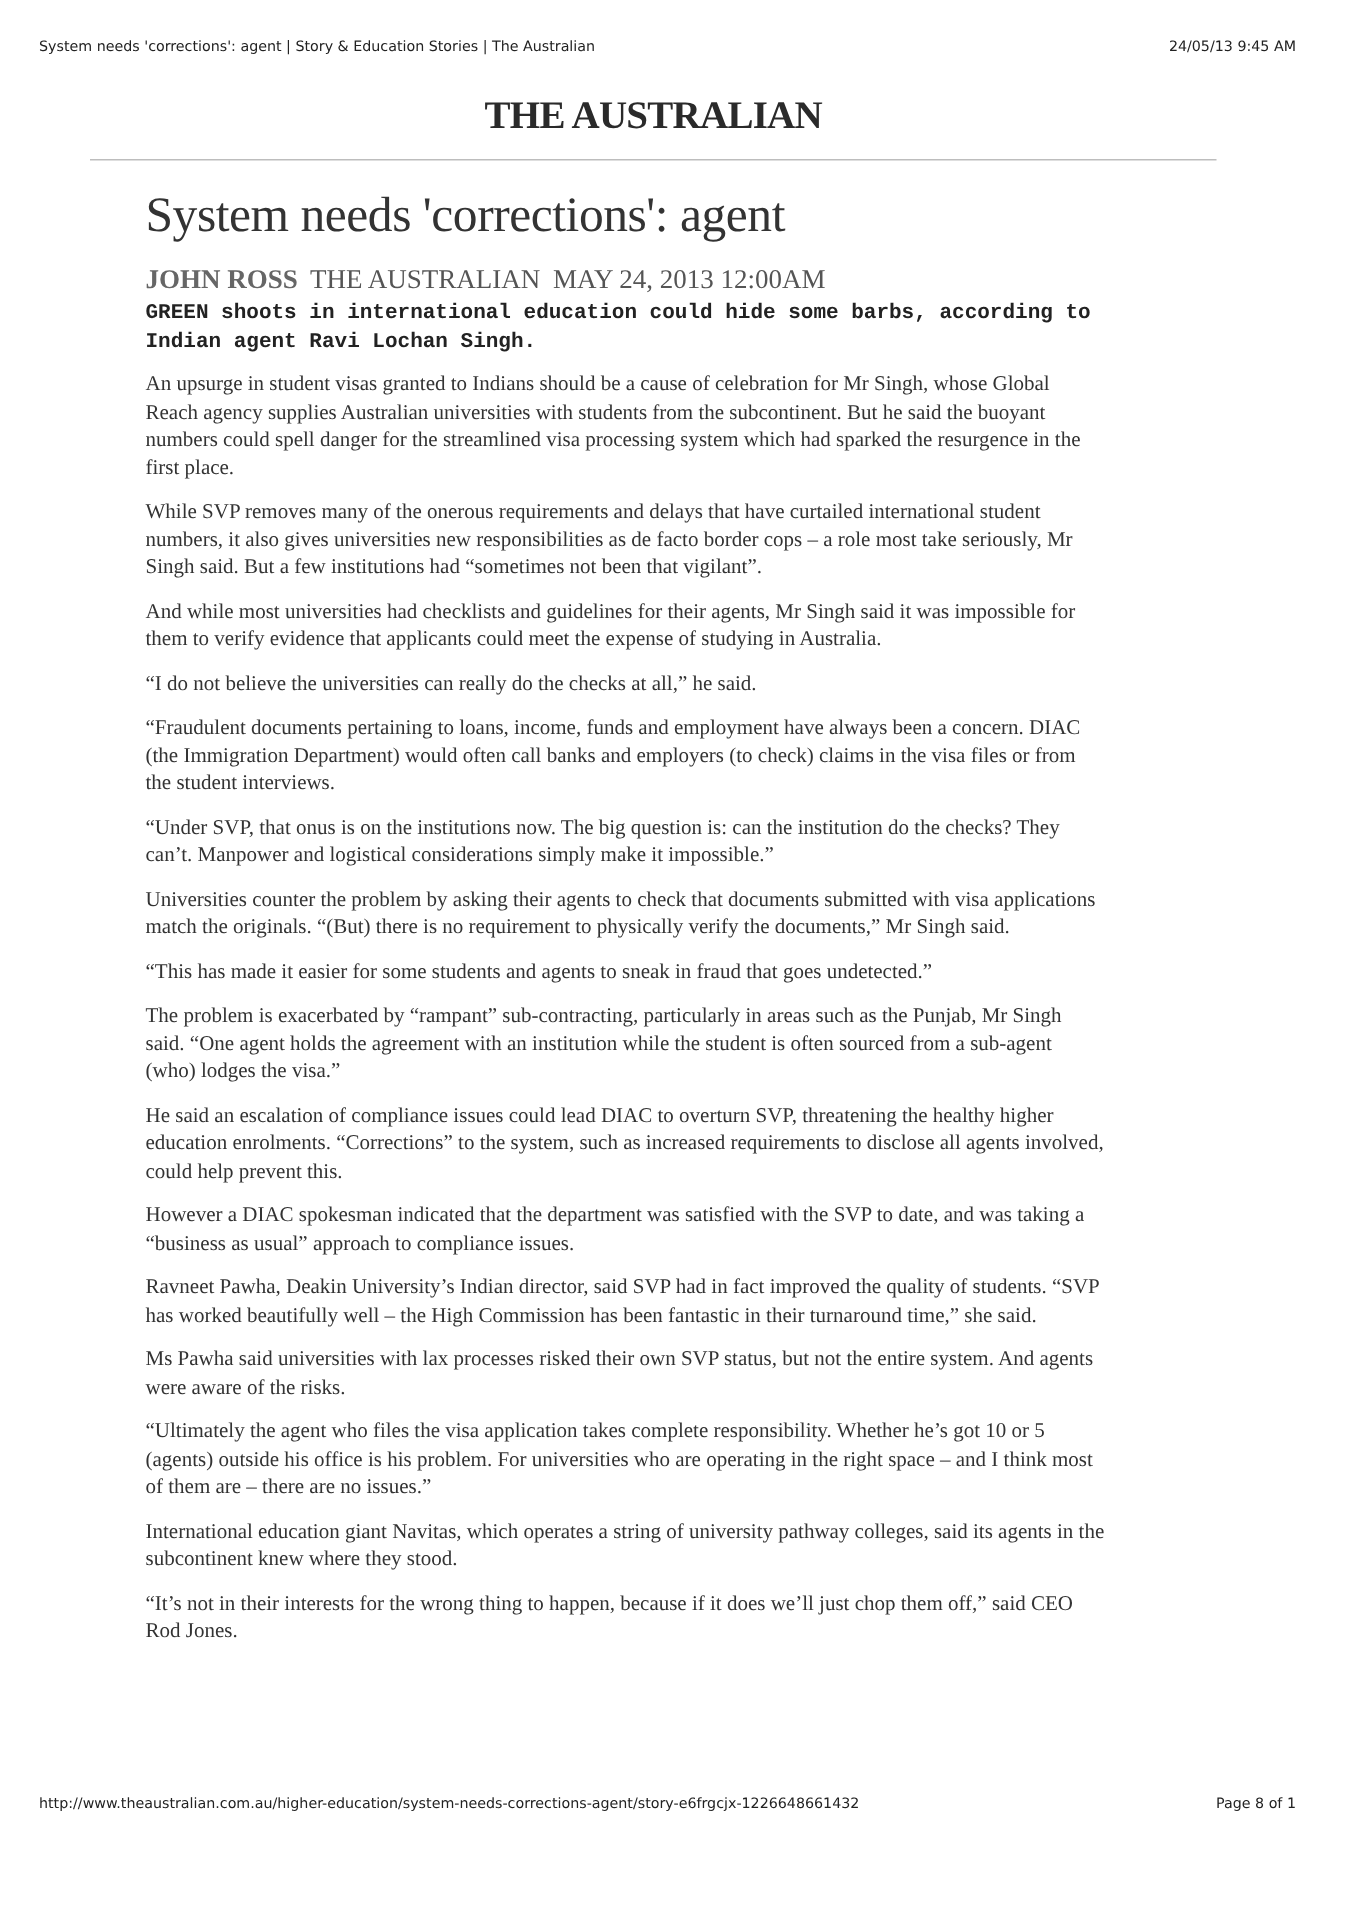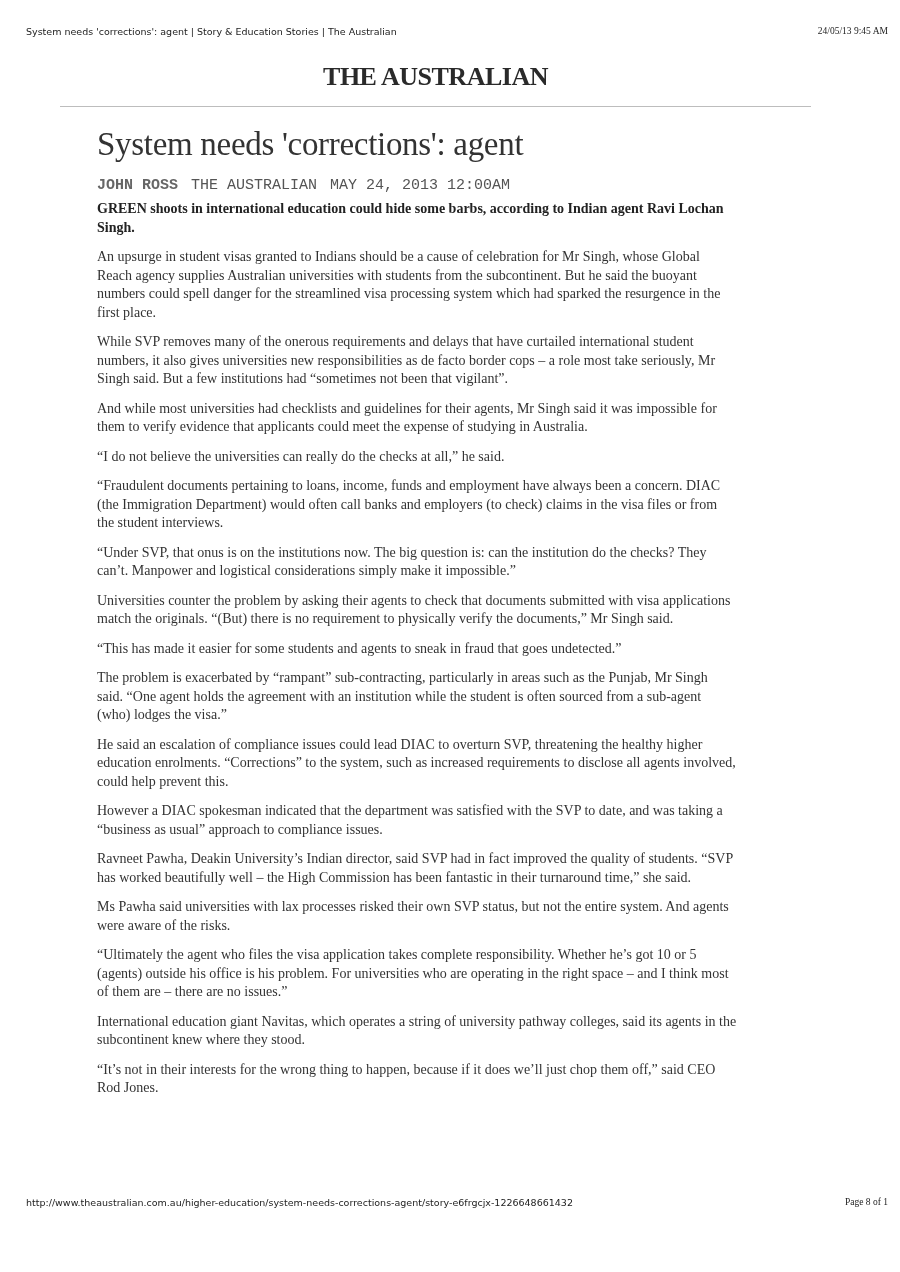--- a/index.html
+++ b/index.html
@@ -4,43 +4,43 @@
   <style>
     html, body { margin: 0; padding: 0; background: #ffffff; }
     body { width: 900px; height: 1272px; position: relative; overflow: hidden; color: #333333; }
     .print-header, .print-footer {
       position: absolute; left: 0; width: 900px;
       font-family: "DejaVu Sans", sans-serif; font-size: 9.5px; color: #222222;
     }
     .print-header { top: 26px; }
     .print-footer { top: 1197px; }
     .ph-left { position: absolute; left: 26px; text-align: center; }
-    .ph-right { position: absolute; right: 12px; font-family: Liberation Serif, serif; }
+    .ph-right { position: absolute; right: 36px; }
     .masthead {
       position: absolute; top: 62px; left: 60px; width: 751px; text-align: center;
       font-family: "Liberation Serif", serif; font-weight: bold; font-size: 26px;
       color: #2a2a2a; letter-spacing: -0.5px;
     }
     .rule {
       position: absolute; top: 106px; left: 60px; width: 751px; height: 0;
       border-top: 1.5px solid #bdbdbd;
     }
     .article { position: absolute; top: 124px; left: 61px; width: 640px; margin-left: 36px; }
     .headline {
       font-family: "Liberation Serif", serif; font-weight: normal; font-size: 33px;
       color: #333333; margin: 0 0 14px 0; line-height: 40px; letter-spacing: -0.3px;
     }
     .byline {
-      font-family: Liberation Mono, monospace; font-size: 15px; color: #555555;
+      font-family: Liberation Serif, serif; font-size: 18px; color: #555555;
       margin: 0 0 6px 0; line-height: 16px;
     }
     .byline .author { font-weight: bold; color: #666666; margin-right: 4px; }
     .byline .source { margin-right: 4px; }
     .standfirst {
-      font-family: Liberation Serif, serif; font-weight: bold; font-size: 14px;
+      font-family: Liberation Mono, monospace; font-weight: bold; font-size: 14px;
       color: #222222; line-height: 18.5px; margin: 0 0 11px 0;
     }
     .para {
       font-family: "Liberation Serif", serif; font-size: 14px; color: #333333;
       line-height: 18.5px; margin: 0 0 11px 0;
     }
   </style>
 </head>
 <body>
 

